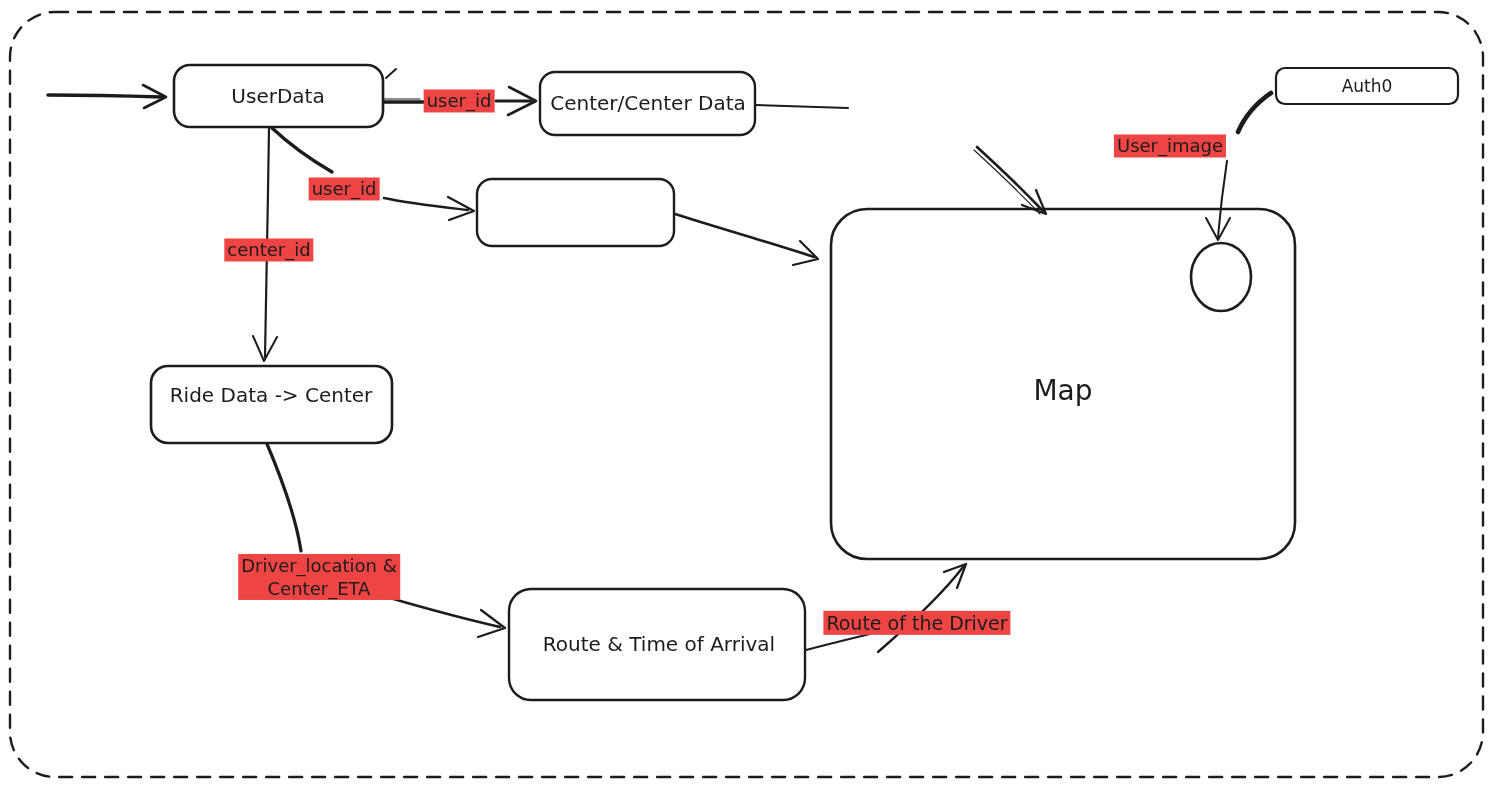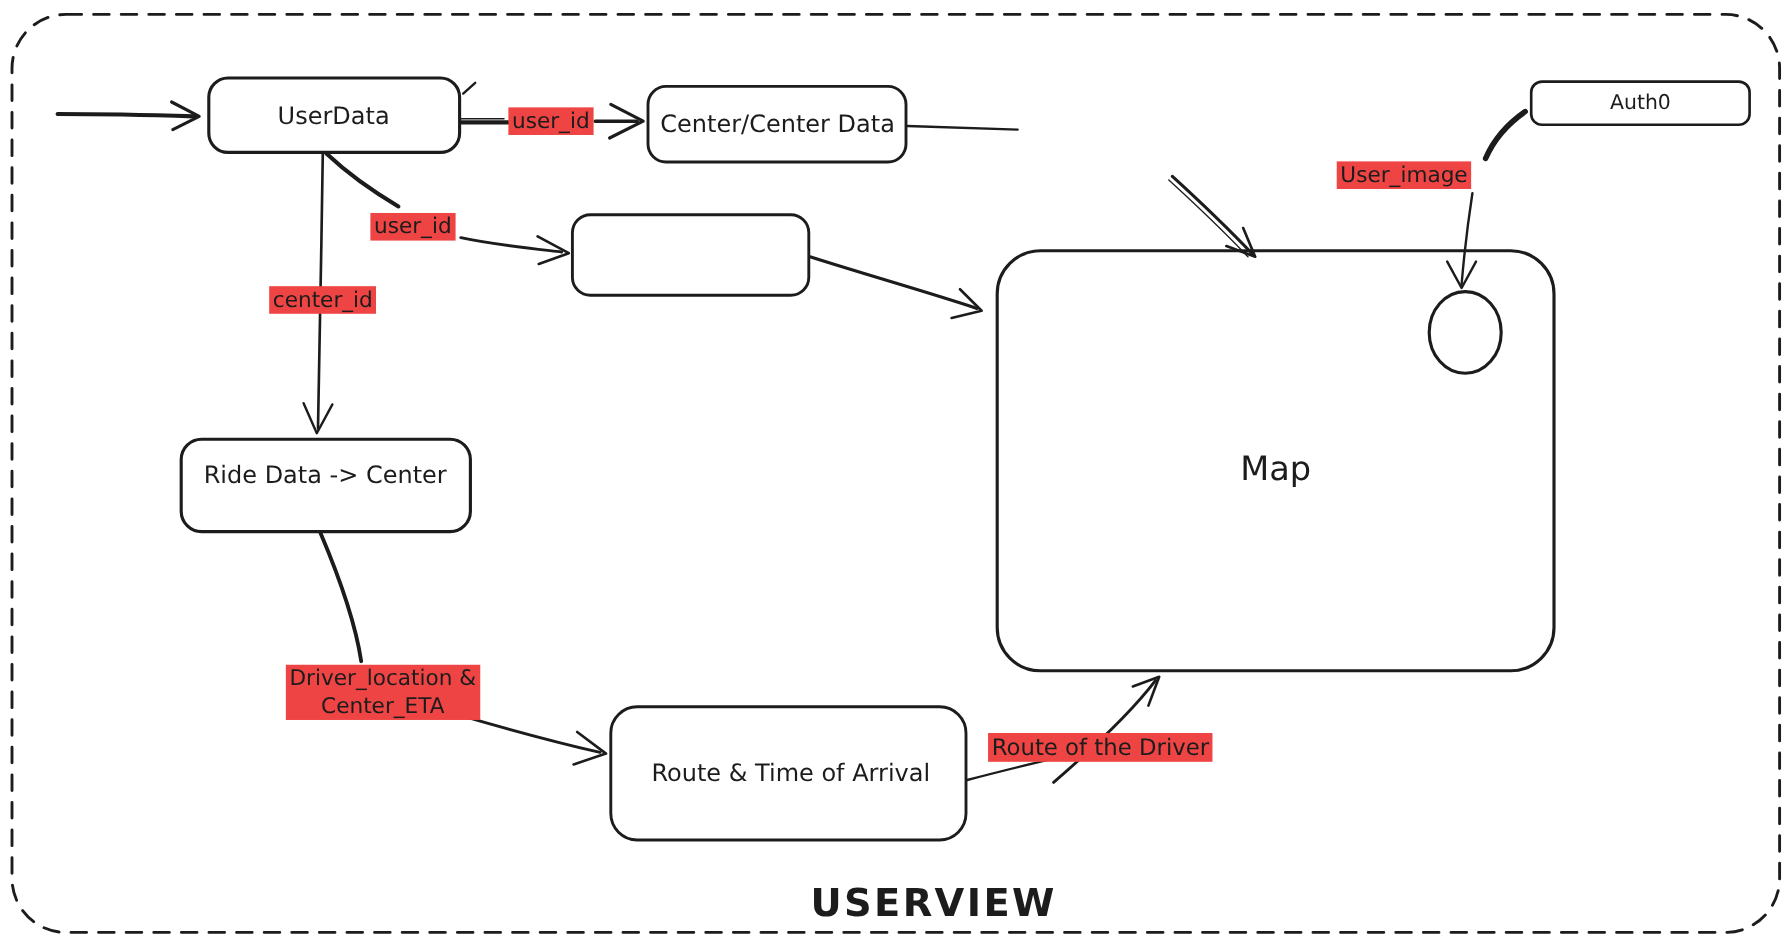--- a/index.html
+++ b/index.html
@@ -133,15 +133,14 @@
   <div class="lbl edge-lbl" style="left:269px;top:250px;">center_id</div>
 
 
   <div class="lbl edge-lbl" style="left:1170px;top:146px;">User_image</div>
 
   <div class="lbl edge-lbl" style="left:319px;top:577px;text-align:center;">Driver_location &amp;
 Center_ETA</div>
 
   <div class="lbl edge-lbl" style="left:917px;top:623px;font-size:19px;">Route of the Driver</div>
 
-  <div class="lbl title-lbl" style="left:778px;top:753px;">USERVIEW</div>
 
 </div>
 
 </body></html>

